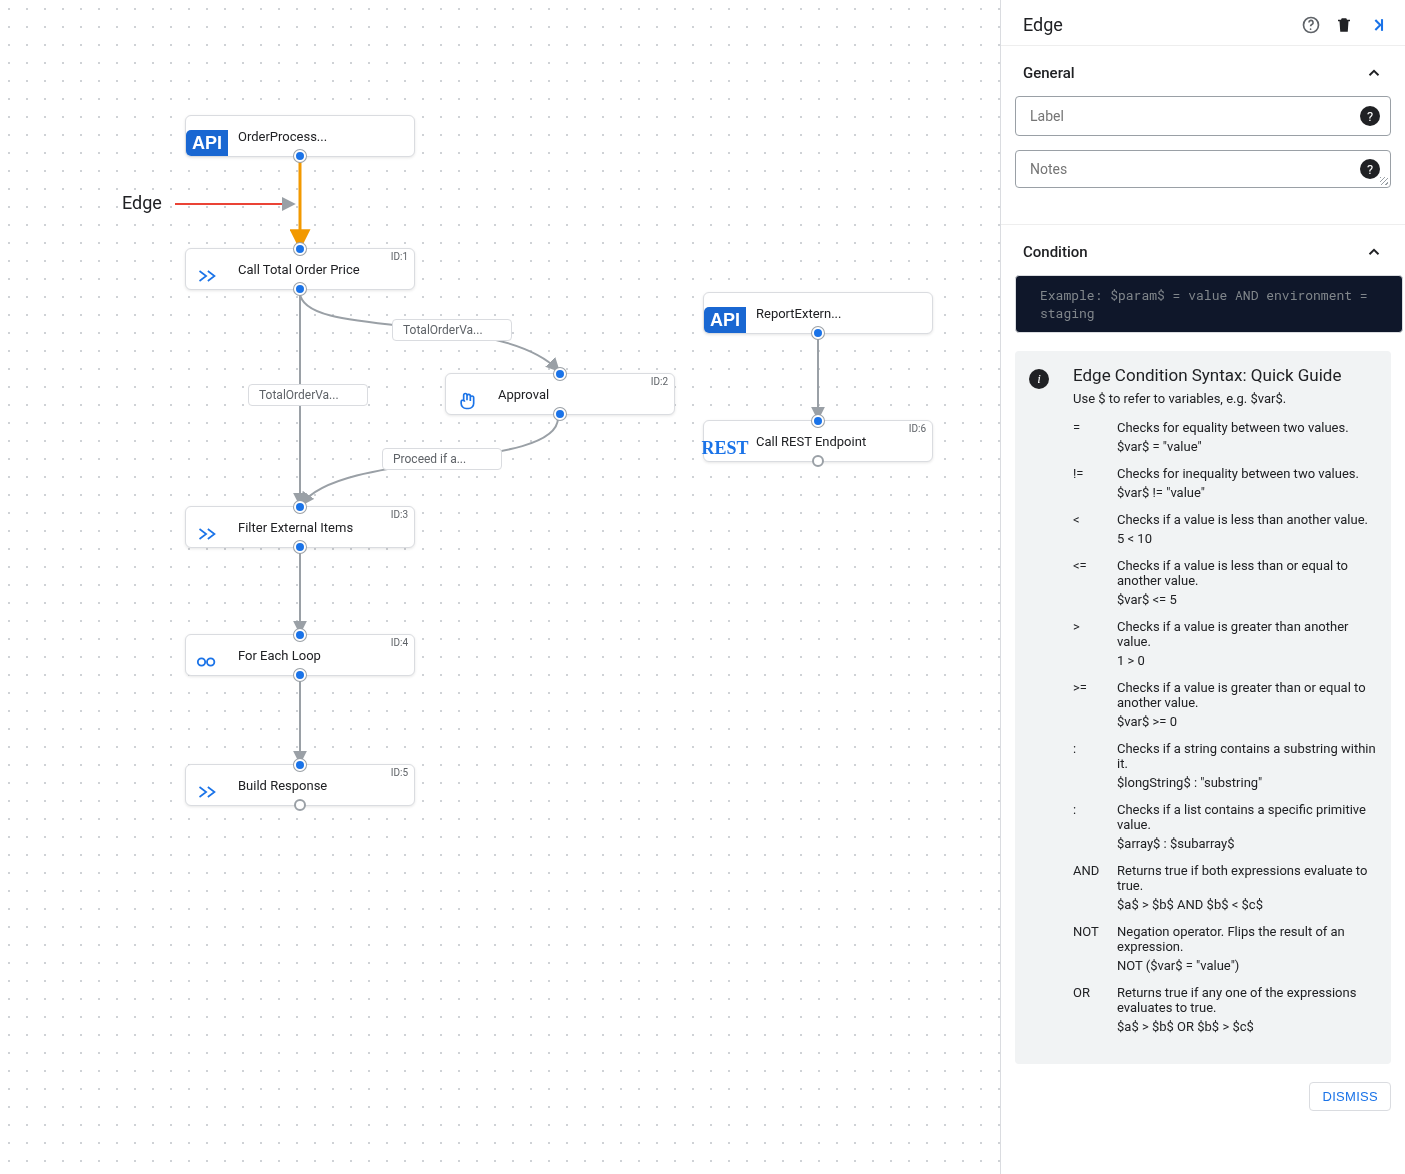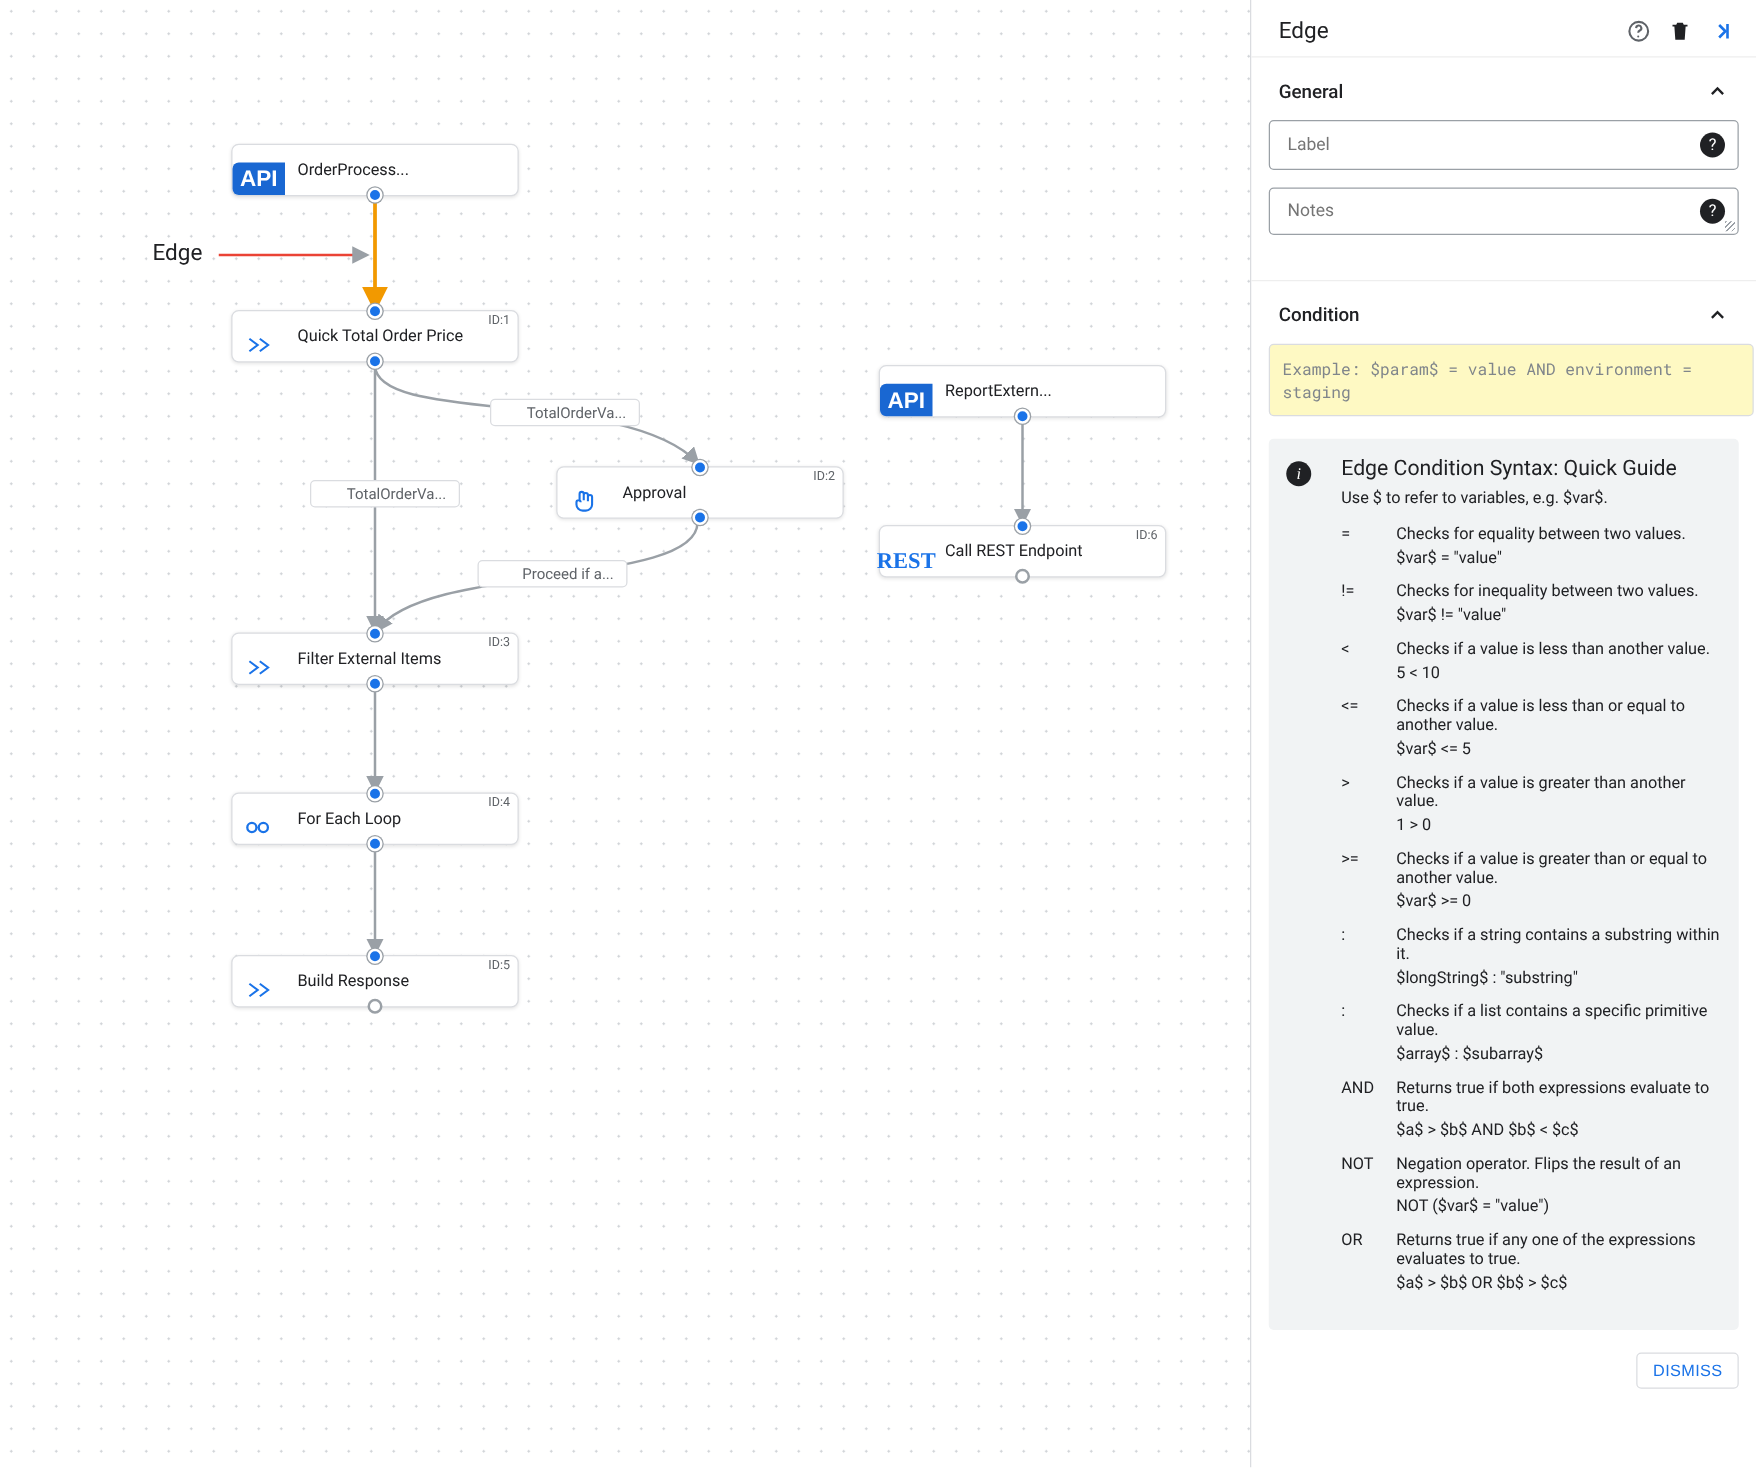--- a/index.html
+++ b/index.html
@@ -47,21 +47,21 @@
   .port {
     position: absolute; width: 12px; height: 12px; border-radius: 50%;
     background: #1a73e8; border: 2px solid #fff; box-shadow: 0 0 0 1px #9aa0a6;
     left: 50%; transform: translateX(-50%);
   }
   .port.top { top: -6px; }
   .port.bot { bottom: -6px; }
   .port.hollow { background: #fff; border: 2px solid #9aa0a6; box-shadow: none; }
 
   .edge-label {
-    position: absolute; min-width: 120px; text-align: right;
+    position: absolute; min-width: 120px; text-align: left;
     padding: 3px 10px; font-size: 12px; color: #5f6368;
     background: #fff; border: 1px solid #dadce0; border-radius: 4px;
     overflow: hidden; white-space: nowrap; text-overflow: ellipsis;
   }
   .callout {
     position: absolute;
     font-size: 18px;
     color: #202124;
     background: #fff;
     padding: 0 4px;
@@ -108,24 +108,24 @@
     font-size: 13px; display: flex; align-items: center; justify-content: center;
     cursor: pointer;
   }
   .field.notes { height: 38px; }
   .field.notes .resize {
     position: absolute; right: 2px; bottom: 2px; width: 8px; height: 8px;
     background: repeating-linear-gradient(135deg,#9aa0a6 0 1px, transparent 1px 3px);
   }
 
   .cond-input {
-    margin: 0 2px 18px 14px; padding: 10px 10px;
+    margin: 0 2px 18px 14px; padding: 10px 24px;
     border: 1px solid #dadce0; border-radius: 4px;
     font-family: "Roboto Mono", Menlo, monospace; font-size: 13px;
-    color: #80868b; background: #fef9c3; min-height: 54px;
+    color: #80868b; background: #0f172a; min-height: 54px;
   }
 
   .guide {
     margin: 0 14px 18px 14px; padding: 14px 14px 18px 14px;
     background: #f1f3f4; border-radius: 4px; position: relative;
   }
   .guide .infoicon { font-family: serif; position: absolute; left: 14px; top: 18px; width: 20px; height: 20px; border-radius: 50%; background: #202124; color: #fff; font-size: 13px; display: flex; align-items: center; justify-content: center; font-style: italic;}
   .guide h3 { margin: 0 0 6px 44px; font-size: 17px; font-weight: 400; }
   .guide .sub { margin: 0 0 14px 44px; font-size: 13px; }
   .optable { margin-left: 44px; }
@@ -182,21 +182,21 @@
     <div class="port bot"></div>
   </div>
 
   <div class="node" style="left:185px; top:248px;">
     <div class="icon icon-task">
       <svg width="20" height="20" viewBox="0 0 24 24" fill="none" stroke="#1a73e8" stroke-width="2">
           <path d="M3 6 L11 12 L3 18"></path>
           <path d="M13 6 L21 12 L13 18"></path>
         </svg>
     </div>
-    <div class="label">Quick Total Order Price</div>
+    <div class="label">Call Total Order Price</div>
     <div class="idtag">ID:1</div>
     <div class="port top"></div>
     <div class="port bot"></div>
   </div>
 
   <div class="node" style="left:445px; top:373px;">
     <div class="icon icon-hand">
       <svg width="20" height="20" viewBox="0 0 24 24" fill="none" stroke="#1a73e8" stroke-width="2">
           <path d="M8 12 V5 a2 2 0 0 1 4 0 V11 M12 11 V6 a2 2 0 0 1 4 0 V12 M16 12 V8 a2 2 0 0 1 4 0 V15 a6 6 0 0 1 -6 6 h-3 a6 6 0 0 1 -6 -6 v-2 a2 2 0 0 1 4 0"></path>
         </svg>

